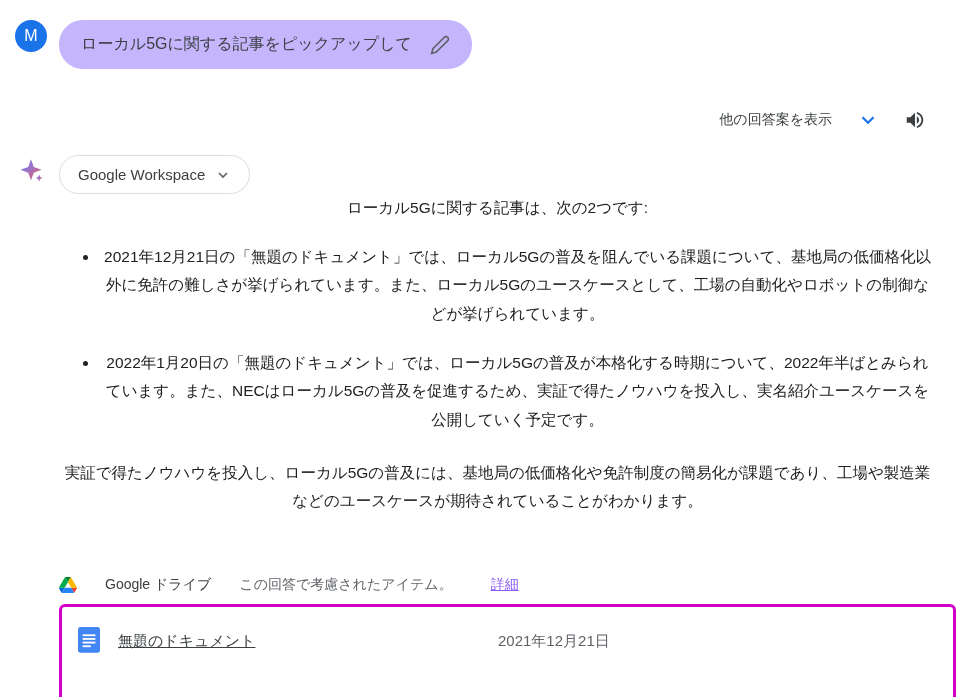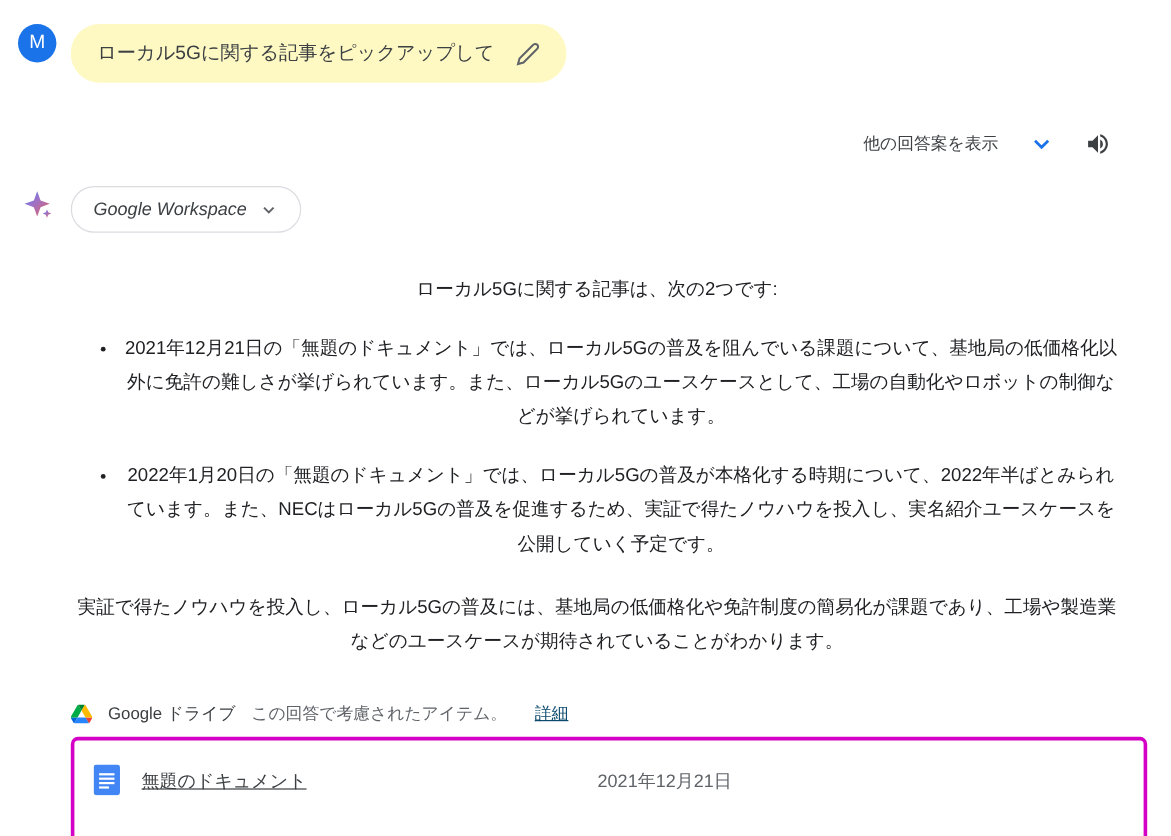--- a/index.html
+++ b/index.html
@@ -25,21 +25,21 @@
     background: #1a73e8;
     color: #fff;
     display: flex;
     align-items: center;
     justify-content: center;
     font-size: 16px;
     font-weight: 500;
     flex-shrink: 0;
   }
   .prompt-bubble {
-    background: #fef9c3;
+    background: #c4b5fd;
     border-radius: 24px;
     padding: 14px 22px;
     display: flex;
     align-items: center;
     gap: 18px;
     font-size: 16px;
     color: #3c4043;
   }
   .edit-icon { display: inline-flex; color: #5f6368; }
 
@@ -69,49 +69,47 @@
 
   .workspace-chip {
     display: inline-flex;
     align-items: center;
     gap: 10px;
     border: 1px solid #dadce0;
     border-radius: 22px;
     padding: 10px 18px;
     font-size: 15px;
     color: #3c4043;
-    margin-bottom: 34px;
-    font-style: italic;
   }
   .workspace-chip .chev { color: #5f6368; display:inline-flex; }
 
   .response-body {
     font-size: 15.5px;
     line-height: 1.85;
     color: #202124;
     padding-right: 20px;
     text-align: center;
   }
   .response-body p { margin-bottom: 20px; }
   .response-body ul { padding-left: 40px; margin-bottom: 24px; }
   .response-body li { margin-bottom: 20px; }
 
   
   .drive-header {
     display: flex;
     align-items: center;
-    gap: 13px;
-    margin-top: 36px;
+    gap: 28px;
+    margin-top: 60px;
     margin-bottom: 10px;
     font-size: 14px;
   }
   .drive-logo { width: 18px; height: 16px; display: inline-flex; }
   .drive-name { color: #3c4043; }
   .drive-desc { color: #5f6368; }
-  .drive-detail-link { color: #0c4a6e; text-decoration: underline; cursor: pointer; margin-left: 10px; text-align: right; }
+  .drive-detail-link { color: #8b5cf6; text-decoration: underline; cursor: pointer; margin-left: 10px; text-align: right; }
 
   .highlight-box {
     border: 3px solid #d500c6;
     border-radius: 6px;
     padding: 0 10px;
   }
   .doc-row {
     display: flex;
     align-items: center;
     padding: 20px 6px;

